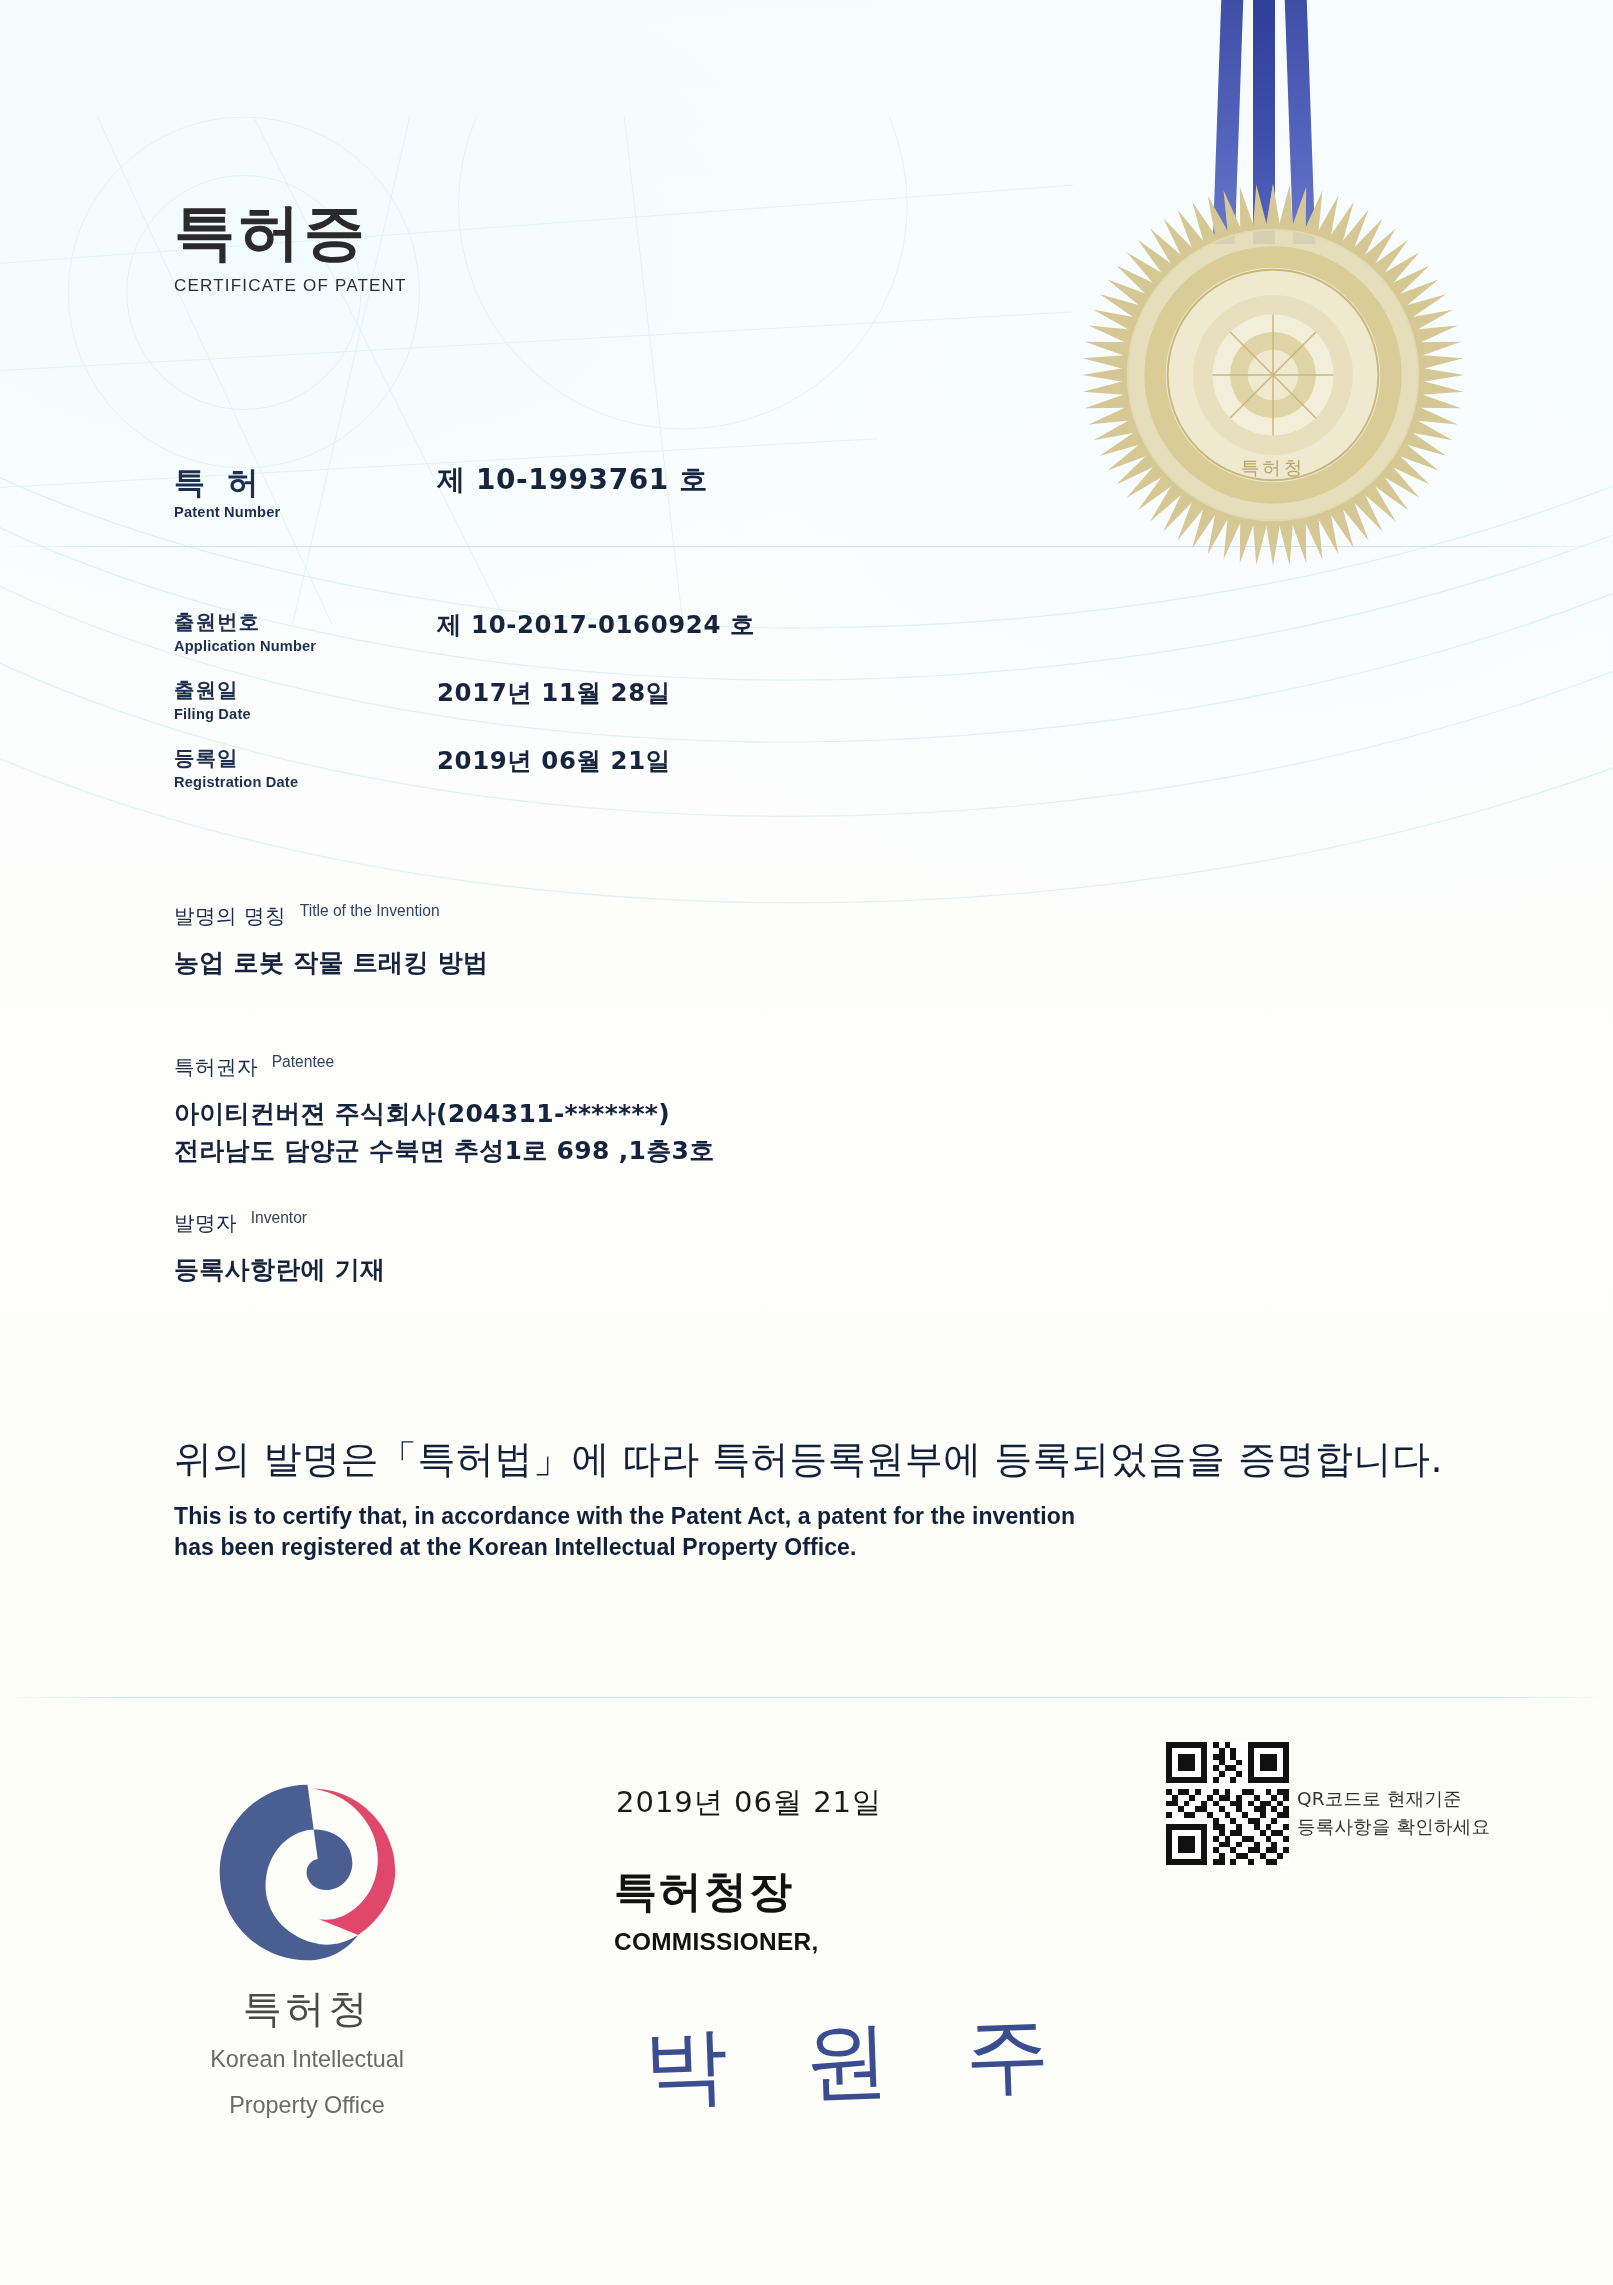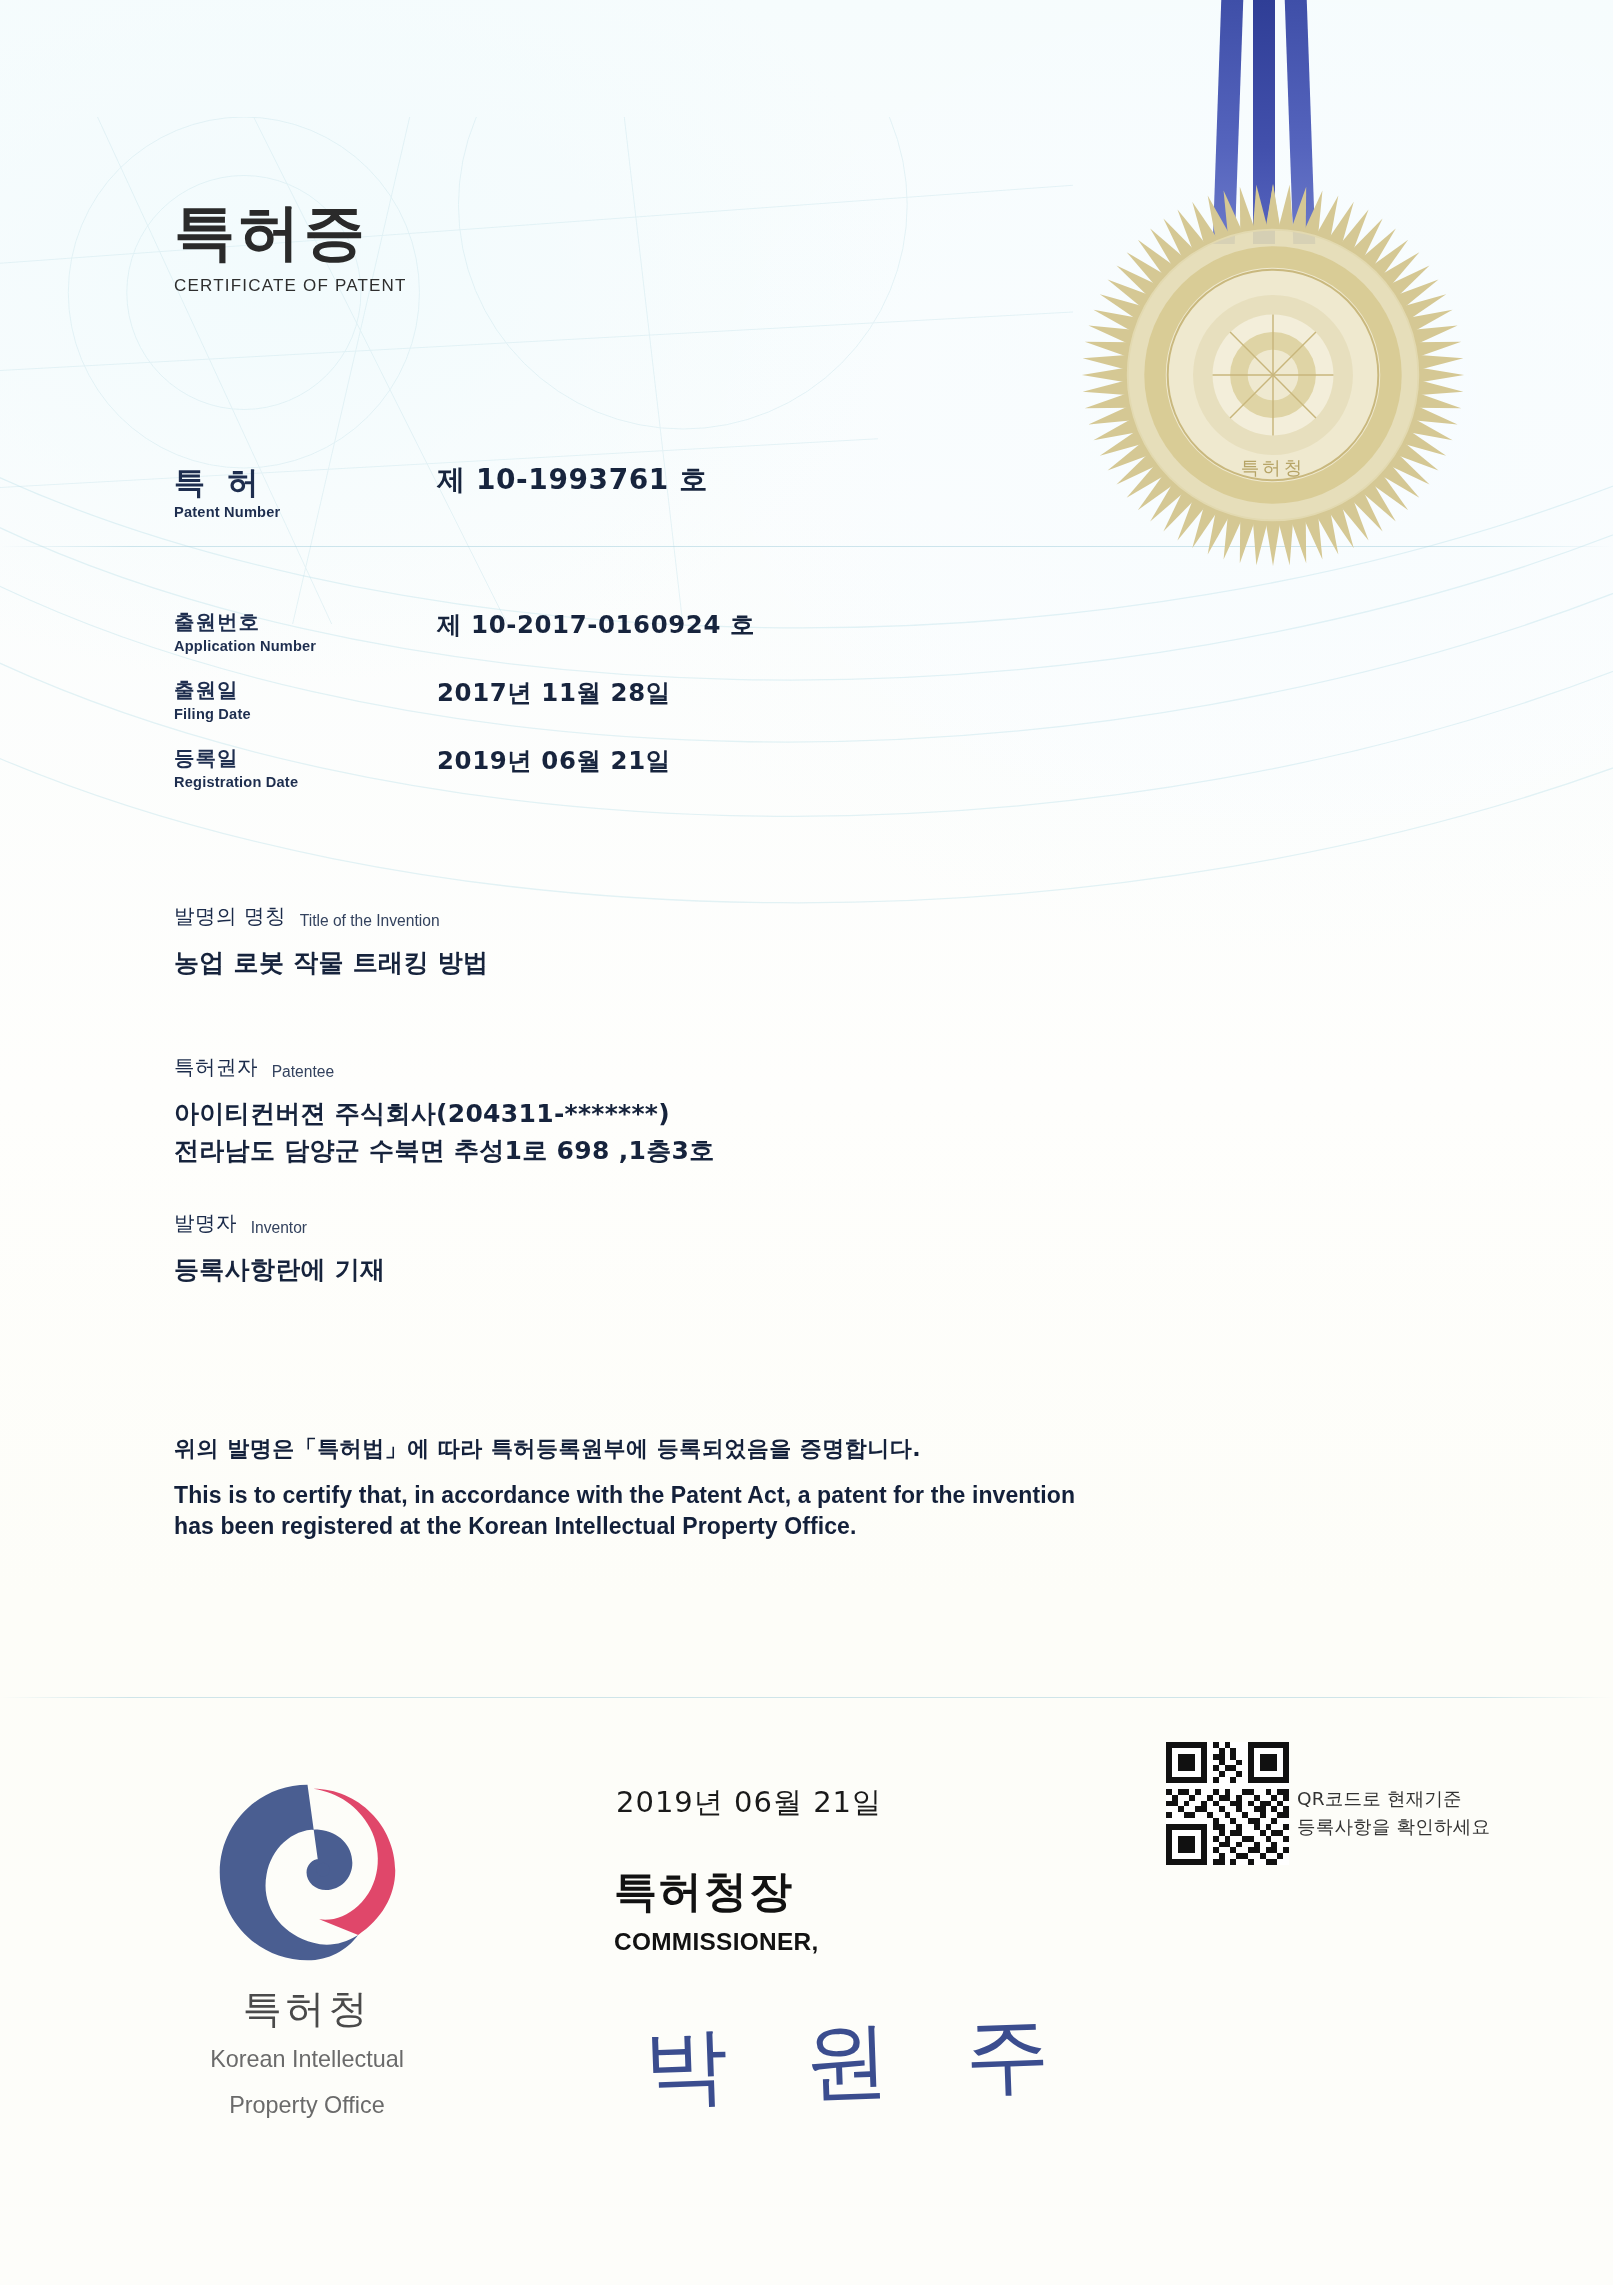--- a/index.html
+++ b/index.html
@@ -122,21 +122,21 @@
   .val.small {
     font-size: 24.4px;
   }
 
   .section {
     position: absolute;
     left: 174px;
   }
   .sec-head {
     display: flex;
-    align-items: flex-end;
+    align-items: flex-start;
     gap: 13.7px;
   }
   .sec-head .ko {
     font-family: "DejaVu Sans", sans-serif;
     font-size: 20.5px;
     color: #1b2b4a;
     letter-spacing: 0.5px;
   }
   .sec-head .en {
     font-size: 15.6px;
@@ -153,22 +153,22 @@
   }
 
   .statement {
     position: absolute;
     left: 174px;
     top: 1434px;
     width: 1287px;
   }
   .statement-ko {
     font-family: "DejaVu Sans", sans-serif;
-    font-size: 22px;
-    font-weight: bold;
+    font-size: 38px;
+    font-weight: normal;
     color: #13203a;
     letter-spacing: 0.5px;
   }
   .statement-en {
     margin-top: 15.6px;
     font-size: 23px;
     font-weight: bold;
     color: #13203a;
     line-height: 1.38;
     letter-spacing: 0.1px;

